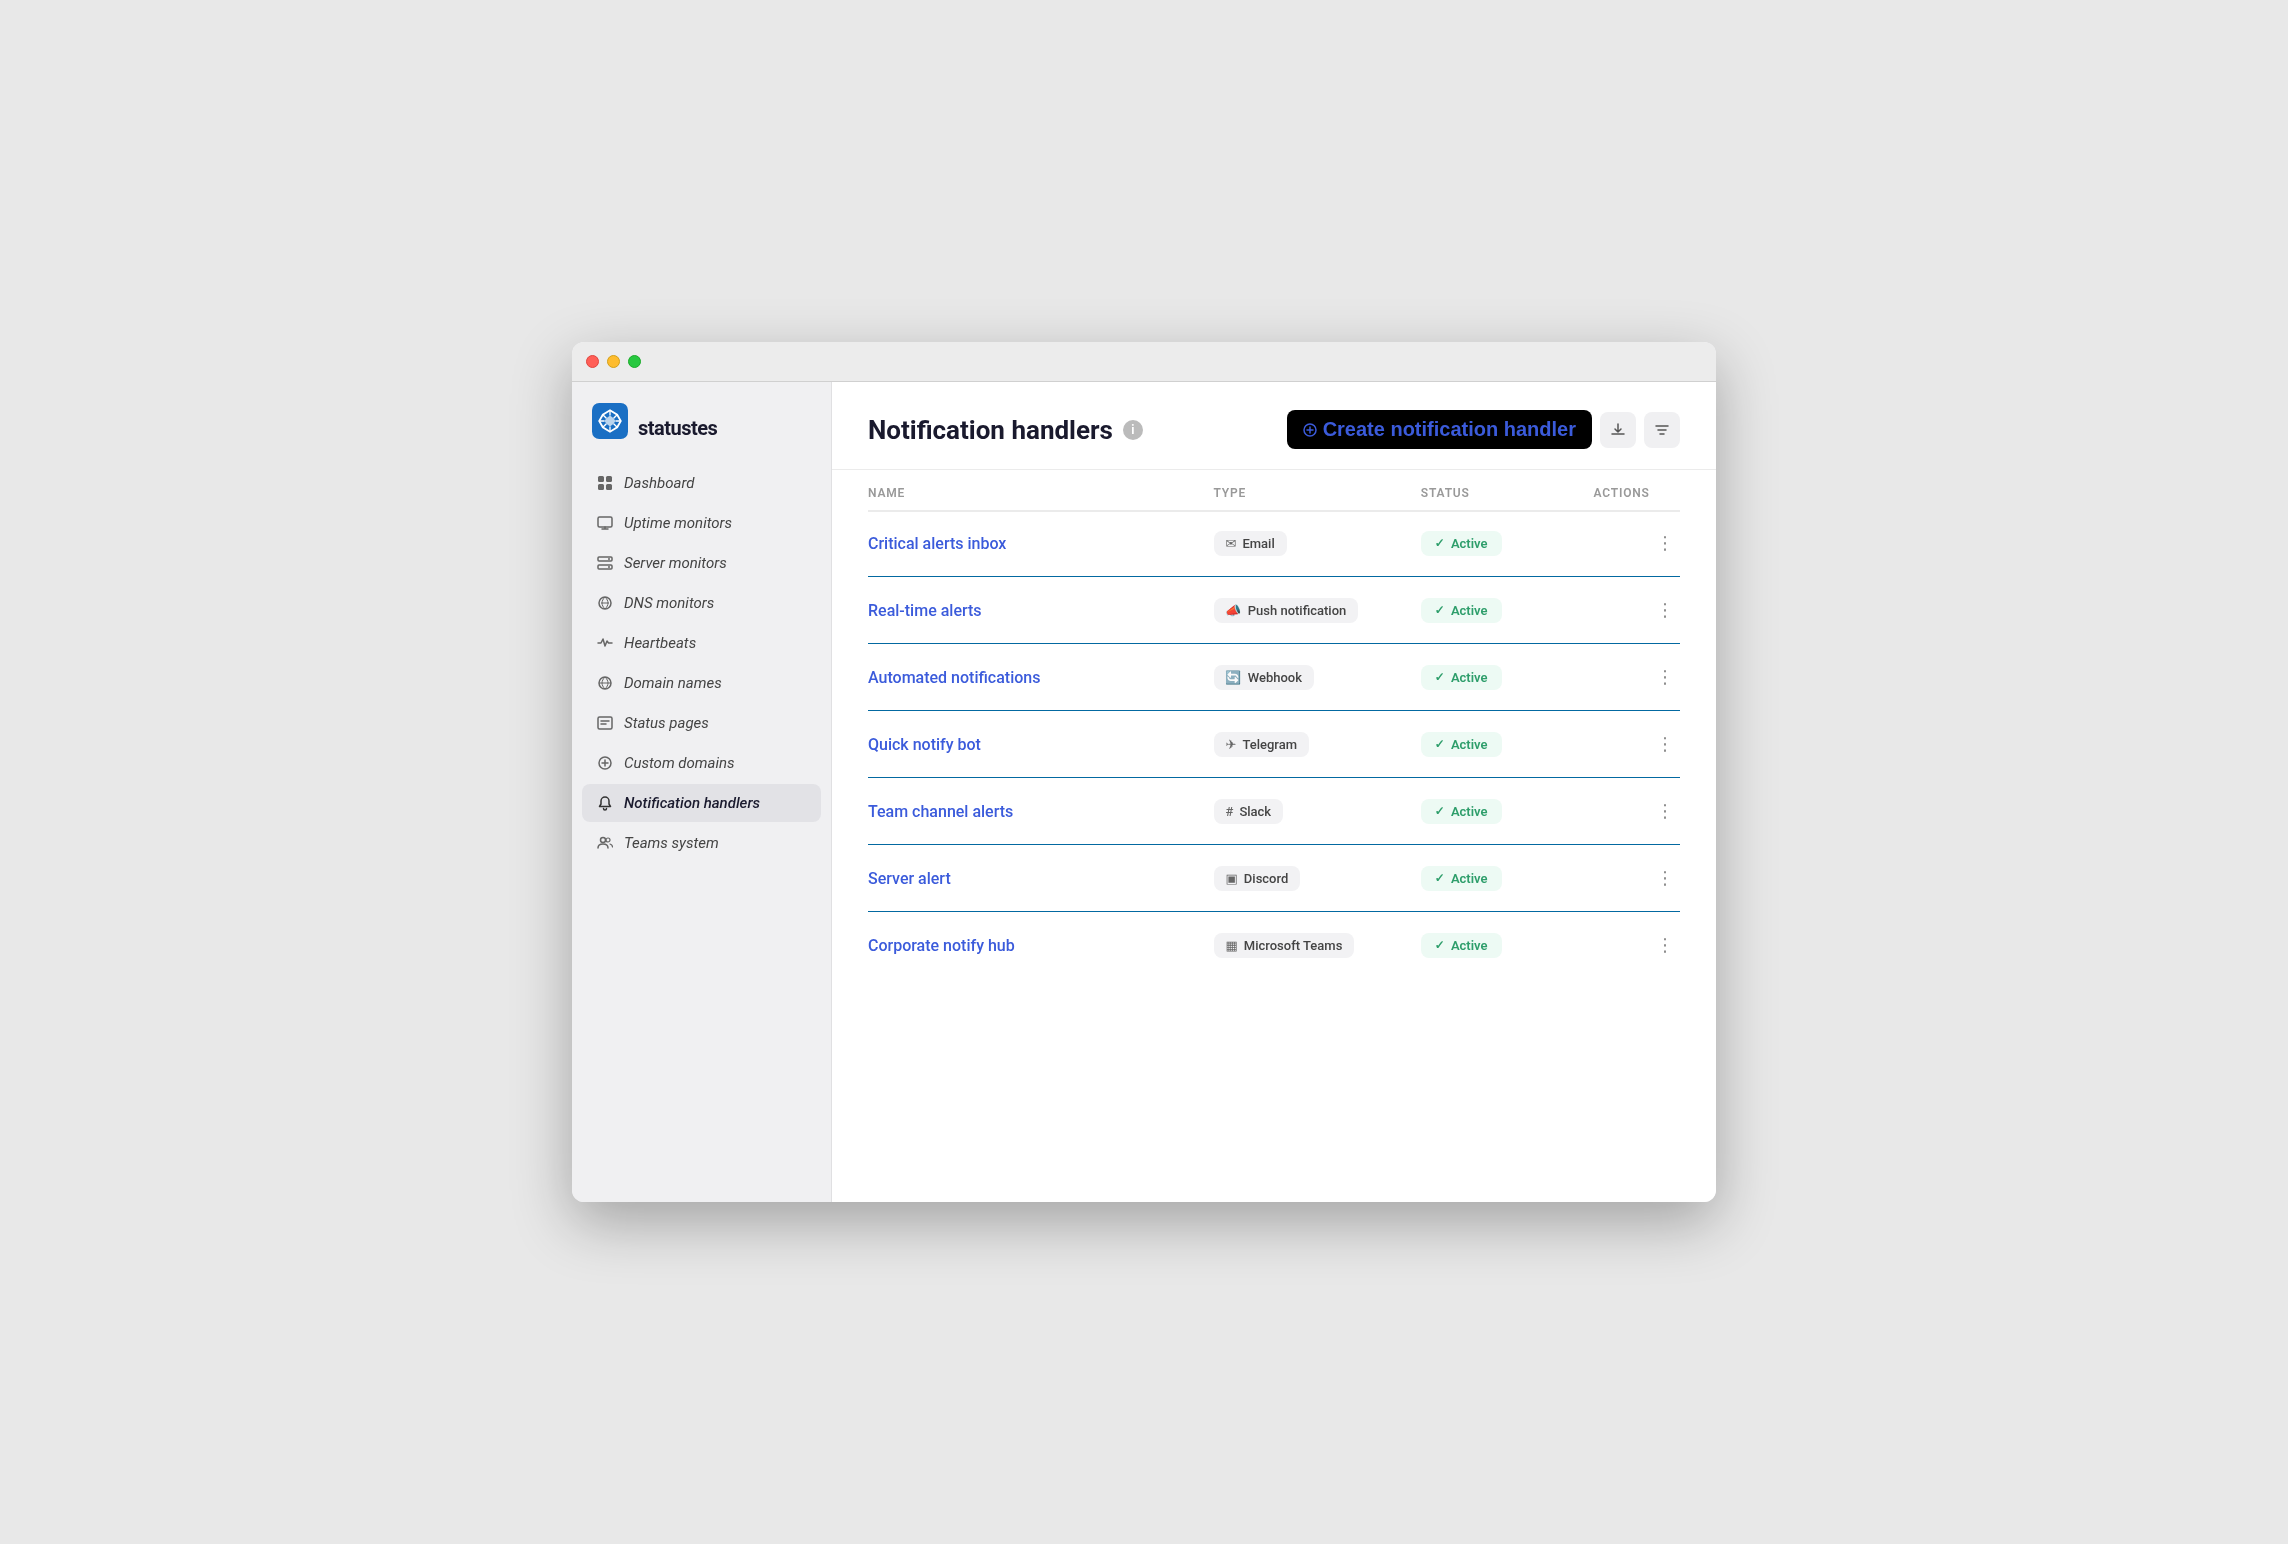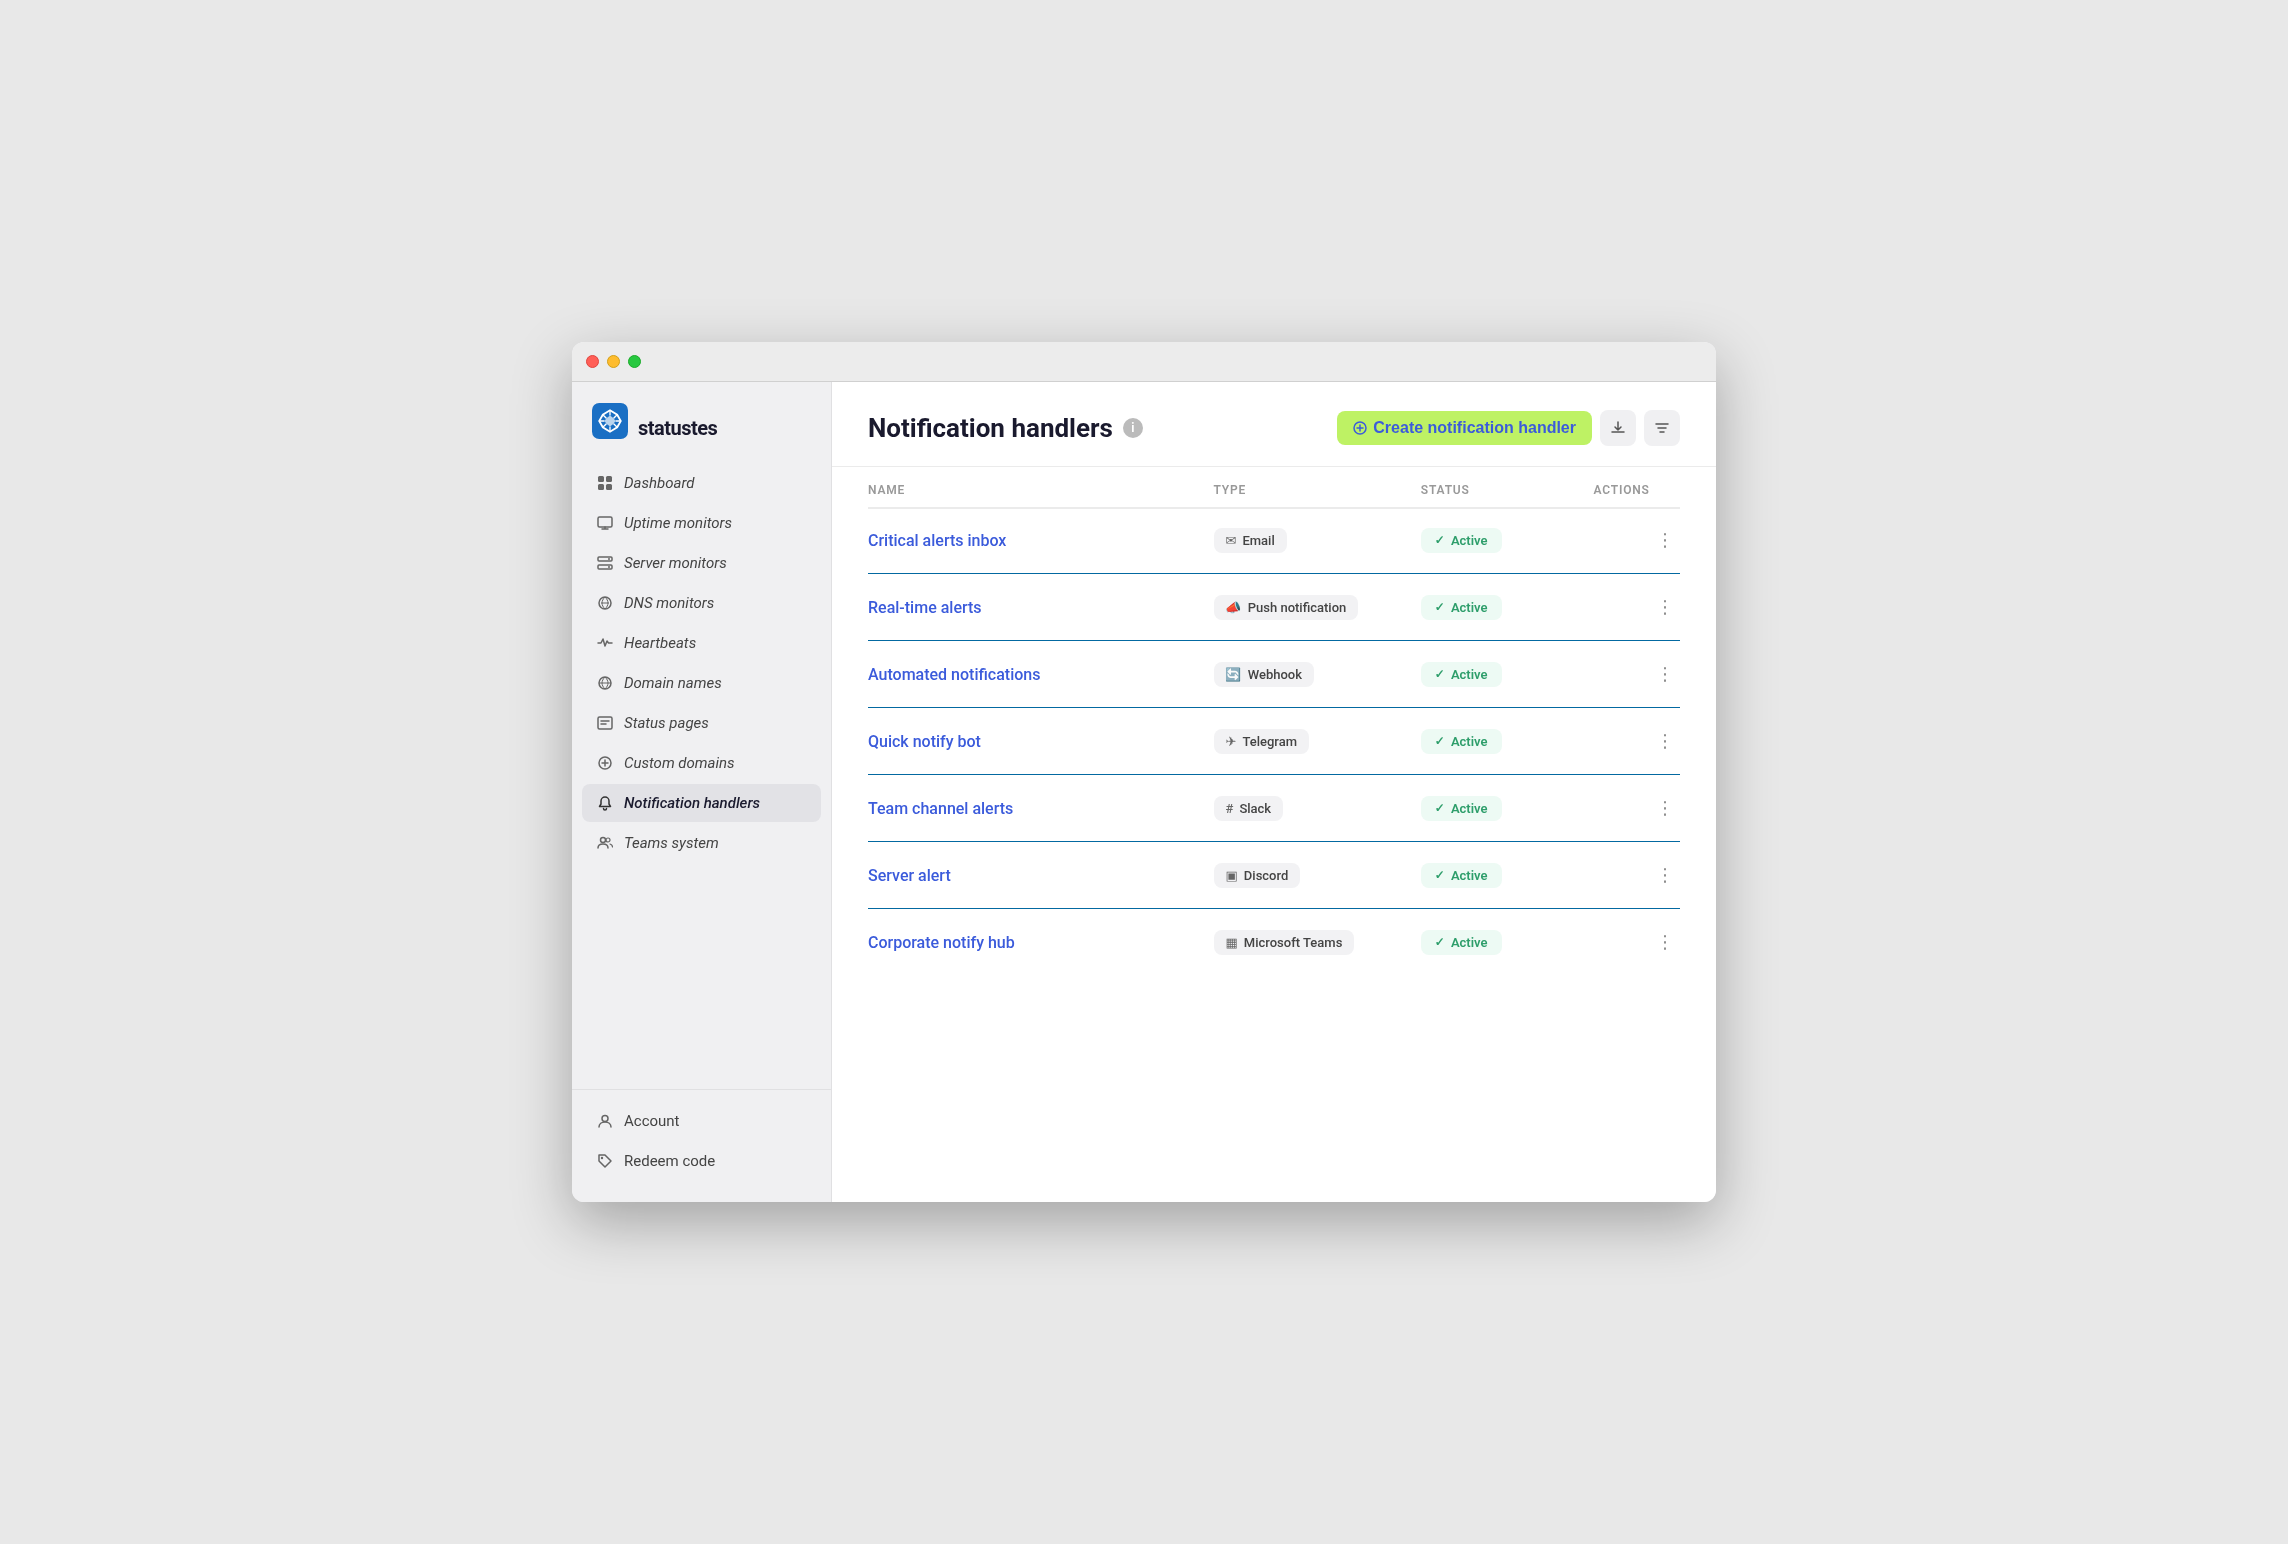--- a/index.html
+++ b/index.html
@@ -155,26 +155,26 @@
     }
     .header-actions {
       display: flex;
       align-items: center;
       gap: 8px;
     }
     .btn-primary {
       display: flex;
       align-items: center;
       gap: 6px;
-      background: #bef264;
+      background: #000000;
       color: #3b5bdb;
       border: none;
       border-radius: 8px;
       padding: 8px 16px;
-      font-size: 16px;
+      font-size: 20px;
       font-weight: 600;
       cursor: pointer;
     }
     .btn-icon {
       width: 36px;
       height: 36px;
       background: #f0f0f2;
       border: none;
       border-radius: 8px;
       display: flex;
@@ -401,42 +401,20 @@
                 <path d="M1 13c0-2.5 2.2-4 5-4s5 1.5 5 4" stroke="#666" stroke-width="1.5" stroke-linecap="round"></path>
                 <path d="M13 9c1.5.5 2.5 1.5 2.5 3" stroke="#666" stroke-width="1.2" stroke-linecap="round"></path>
               </svg>
           </span>
           <span>Teams system</span>
         </div>
 
         <div class="nav-divider"></div>
       </nav>
 
-      <div class="nav-bottom">
-
-        <div class="nav-item">
-          <span class="nav-icon">
-            <svg width="16" height="16" viewBox="0 0 16 16" fill="none">
-                <circle cx="8" cy="5.5" r="3" stroke="#666" stroke-width="1.5"></circle>
-                <path d="M2 14c0-3 2.7-5 6-5s6 2 6 5" stroke="#666" stroke-width="1.5" stroke-linecap="round"></path>
-              </svg>
-          </span>
-          <span>Account</span>
-        </div>
-
-        <div class="nav-item">
-          <span class="nav-icon">
-            <svg width="16" height="16" viewBox="0 0 16 16" fill="none">
-                <path d="M2 2h6l6 6-6 6-6-6V2z" stroke="#666" stroke-width="1.5" stroke-linejoin="round"></path>
-                <circle cx="5" cy="5" r="1.2" fill="#666"></circle>
-              </svg>
-          </span>
-          <span>Redeem code</span>
-        </div>
-      </div>
     </aside>
 
     <main class="main">
       <div class="main-header">
         <div class="main-title-area">
           <h1 class="main-title">Notification handlers</h1>
           <div class="info-icon">
             <span>i</span>
           </div>
         </div>

